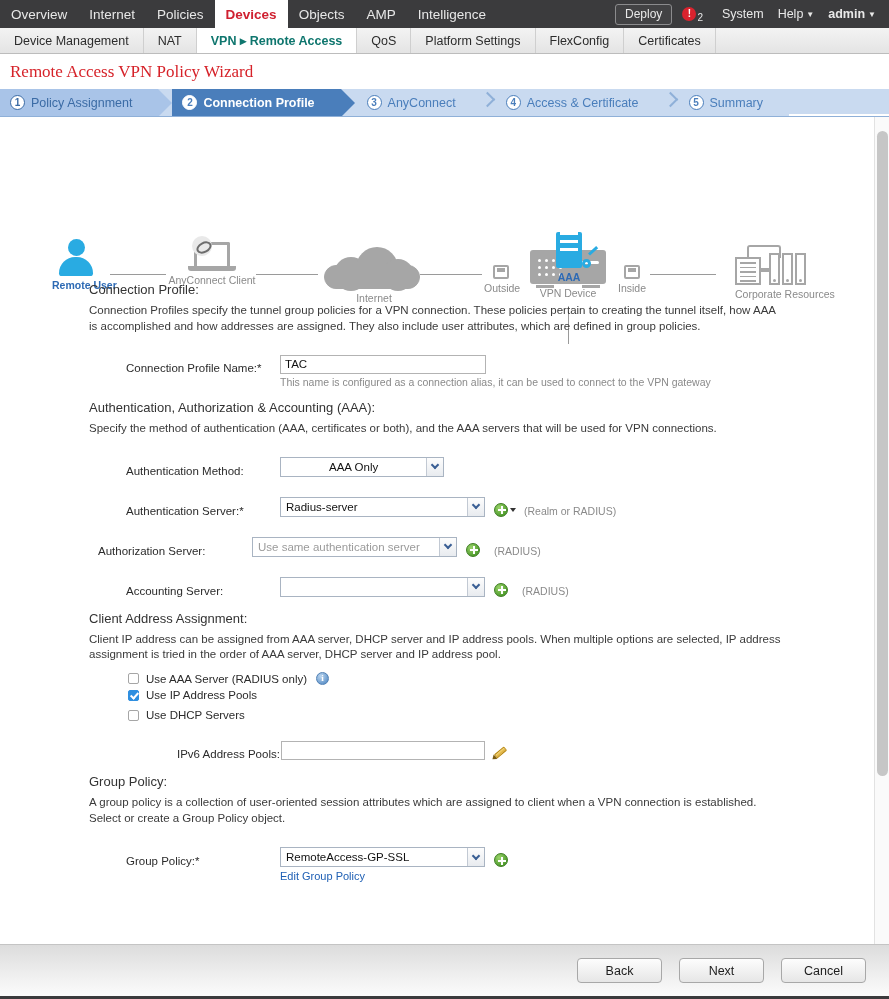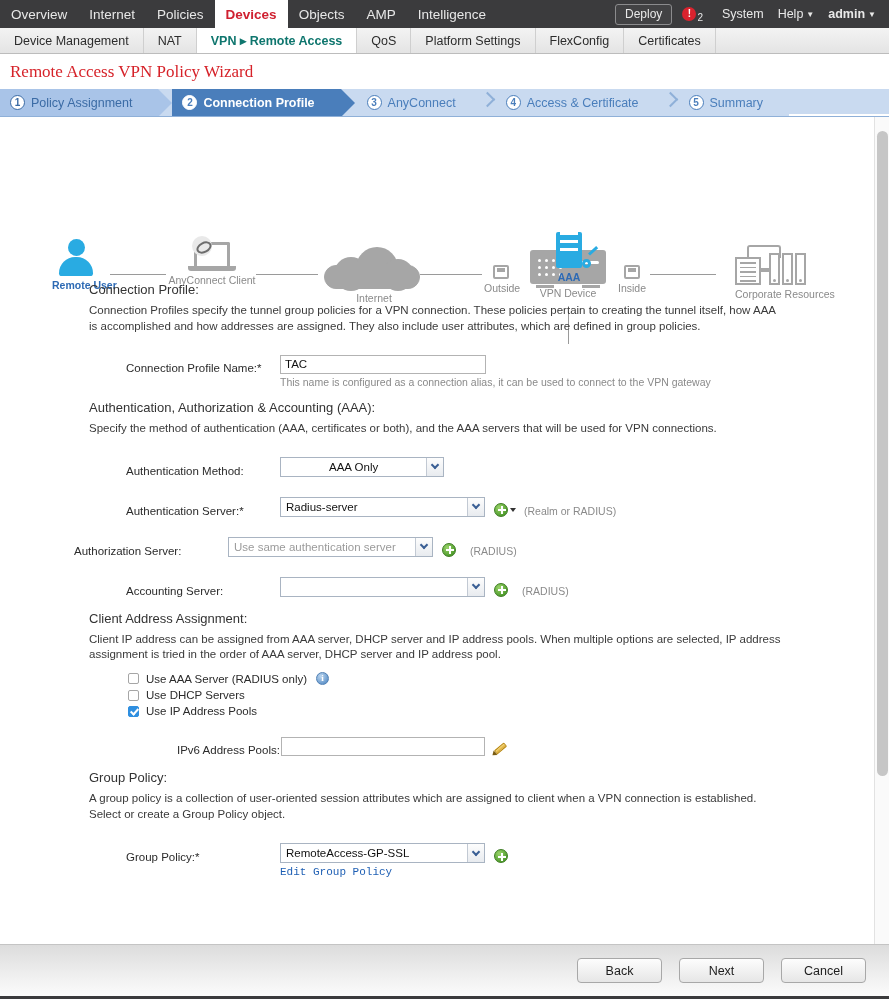--- a/index.html
+++ b/index.html
@@ -527,21 +527,21 @@
             <i></i>
           </span>
       </div>
       <div style="display:flex;align-items:center;margin-left:9px;">
         <div class="addbtn"></div>
         <div class="mini-caret"></div>
       </div>
       <span class="paren">(Realm or RADIUS)</span>
     </div>
 
-    <div class="row" style="padding-left:74px;">
+    <div class="row" style="padding-left:98px;">
       <div class="row-label" style="width:154px;">Authorization Server:</div>
       <div class="sel" style="width:205px;">
         <span class="val ph">Use same authentication server</span>
         <span class="arrow">
             <i></i>
           </span>
       </div>
       <div style="display:flex;align-items:center;margin-left:9px;">
         <div class="addbtn"></div>
       </div>
@@ -566,27 +566,27 @@
       <div class="sec-title">Client Address Assignment:</div>
       <div class="sec-desc" style="width:692px;margin-bottom:9px;">Client IP address can be assigned from AAA server, DHCP server and IP address pools. When multiple options are selected, IP address assignment is tried in the order of AAA server, DHCP server and IP address pool.</div>
     </div>
 
     <div style="padding-left:128px;">
       <div class="cbrow">
         <div class="cb"></div>
         <span class="cblabel">Use AAA Server (RADIUS only)</span>
         <div class="infoi">i</div>
       </div>
+      <div class="cbrow" style="margin-bottom:8px;">
+        <div class="cb on"></div>
+        <span class="cblabel">Use IP Address Pools</span>
+      </div>
       <div class="cbrow">
         <div class="cb"></div>
         <span class="cblabel">Use DHCP Servers</span>
-      </div>
-      <div class="cbrow" style="margin-bottom:8px;">
-        <div class="cb on"></div>
-        <span class="cblabel">Use IP Address Pools</span>
       </div>
     </div>
 
     <div class="row" style="padding-left:177px;margin-bottom:14px;">
       <div class="row-label" style="width:104px;">IPv6 Address Pools:</div>
       <input class="txt" style="width: 204px;" value="">
       <div class="pencil">
           <div class="body"></div>
           <div class="tip"></div>
         </div>
@@ -601,21 +601,21 @@
       <div class="sel" style="width:205px;">
         <span class="val">RemoteAccess-GP-SSL</span>
         <span class="arrow">
             <i></i>
           </span>
       </div>
       <div style="display:flex;align-items:center;margin-left:9px;">
         <div class="addbtn"></div>
       </div>
     </div>
-    <div style="padding-left:280px;font-family:Liberation Mono, monospace;">
+    <div style="padding-left:280px;">
       <a class="link-blue" href="#">Edit Group Policy</a>
     </div>
   </div>
 
   <div class="scroll-track">
     <div class="scroll-thumb"></div>
   </div>
 </div>
 
 <div class="footer">

